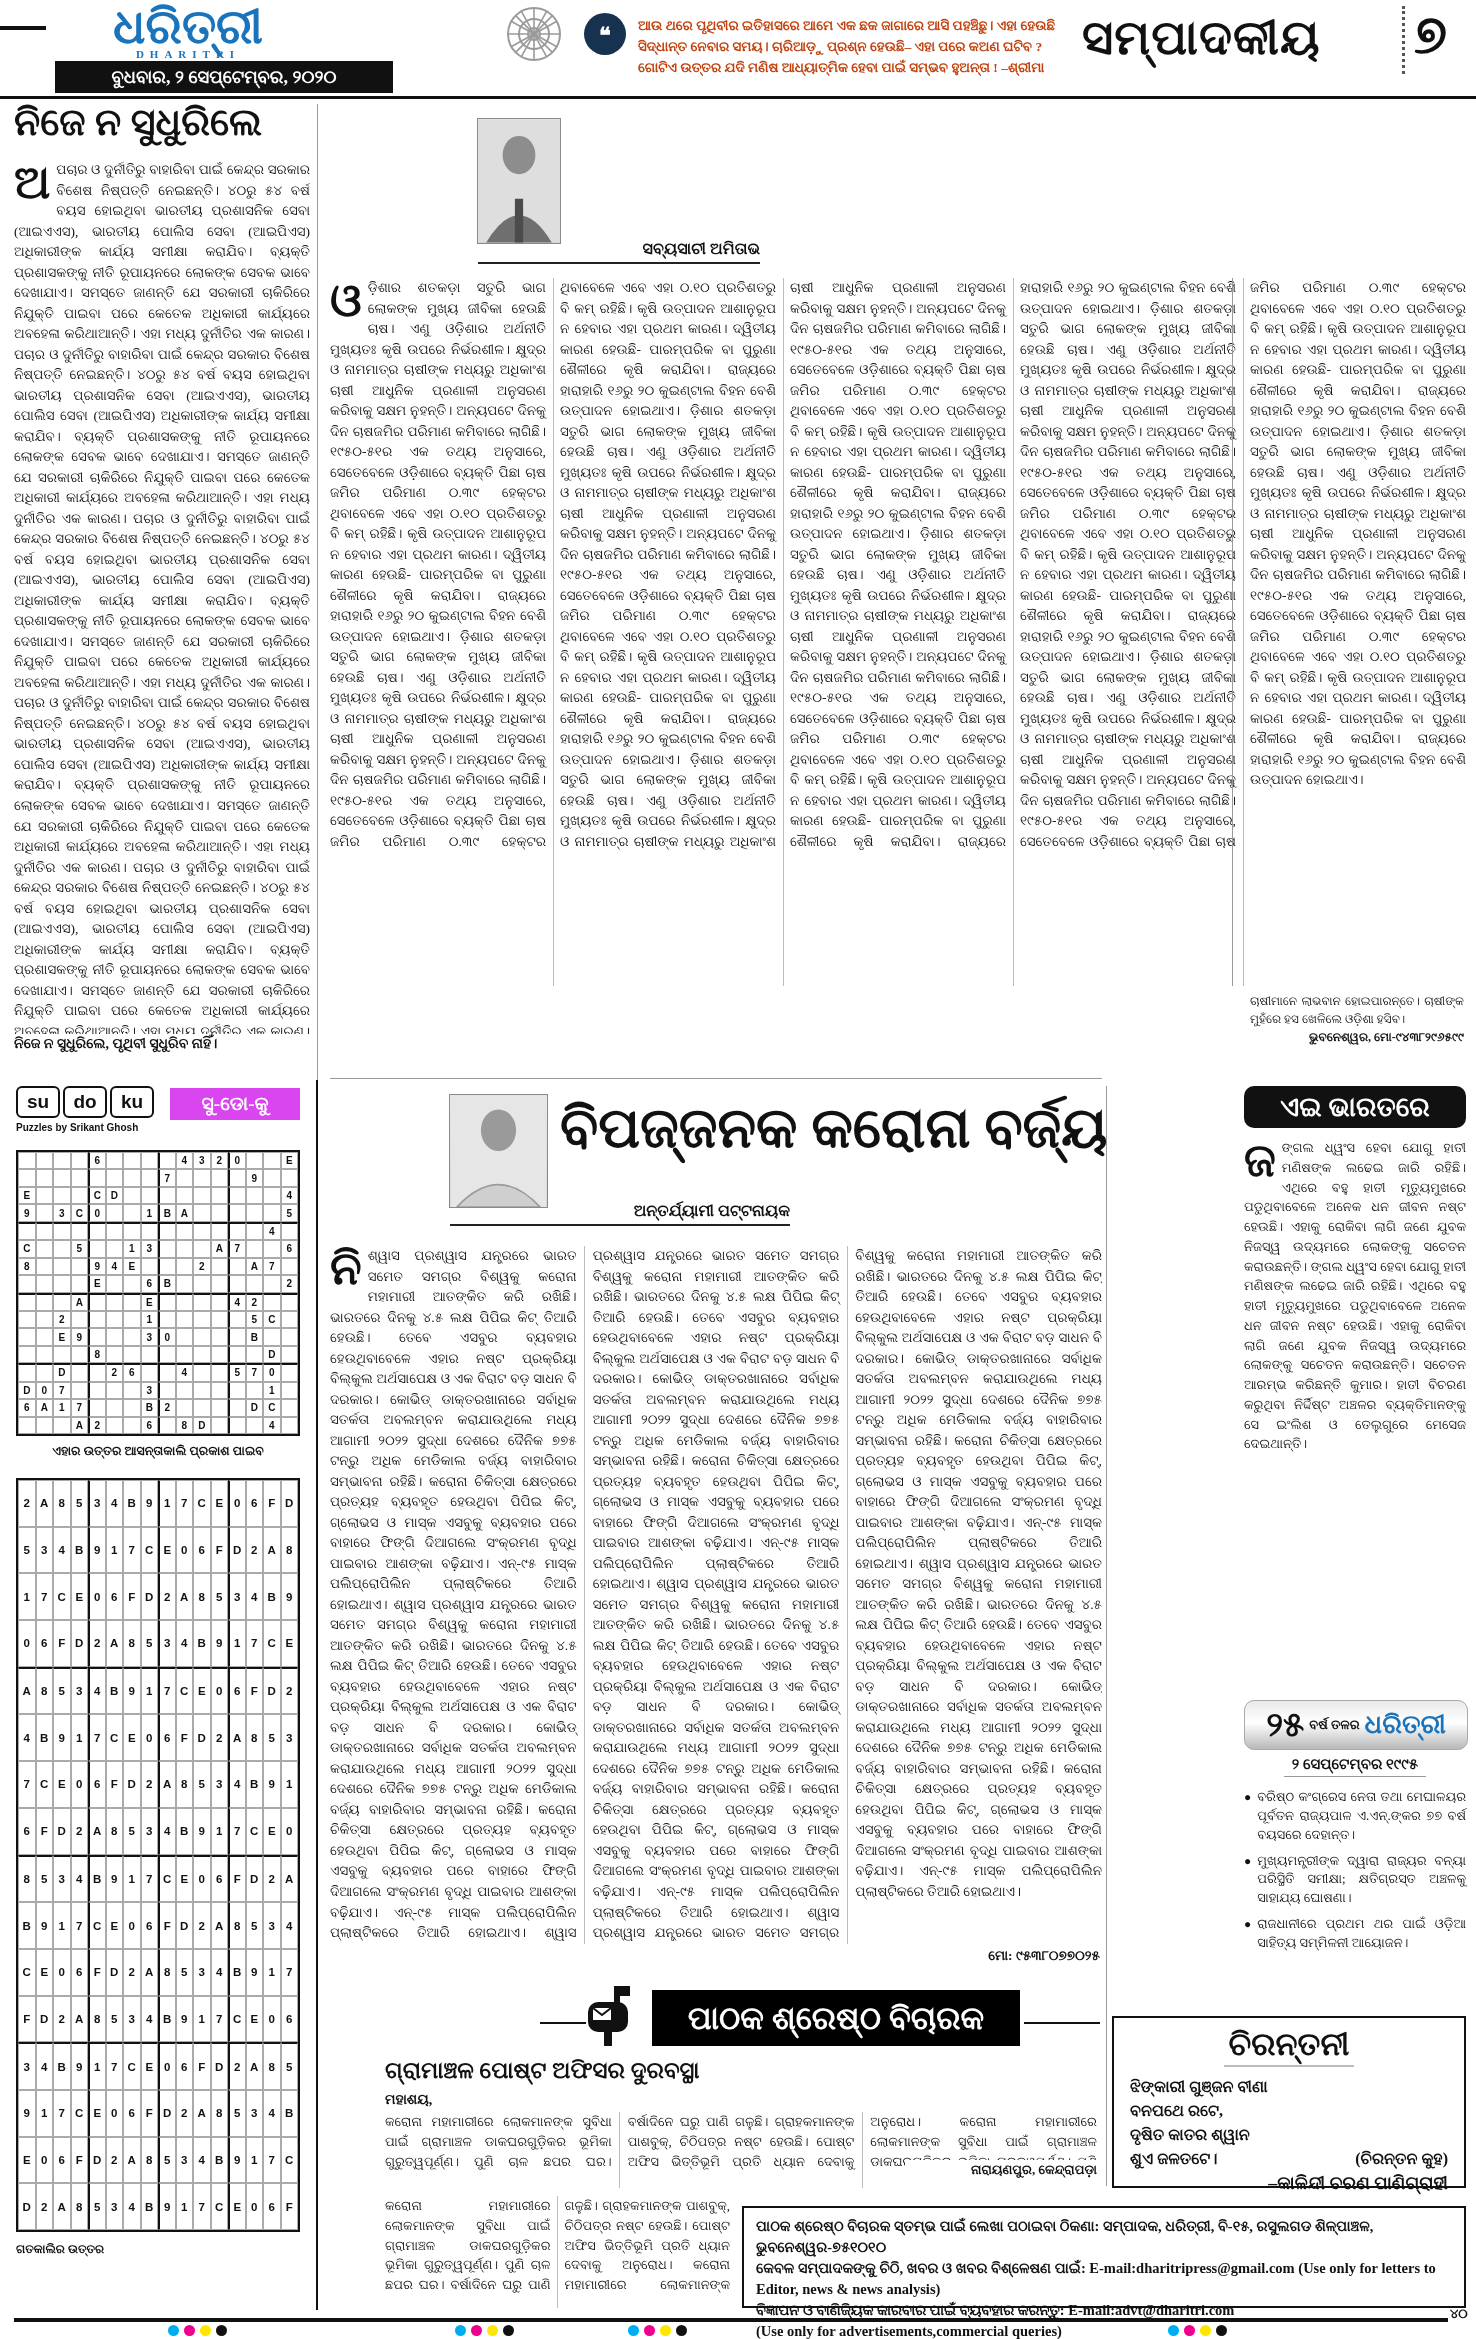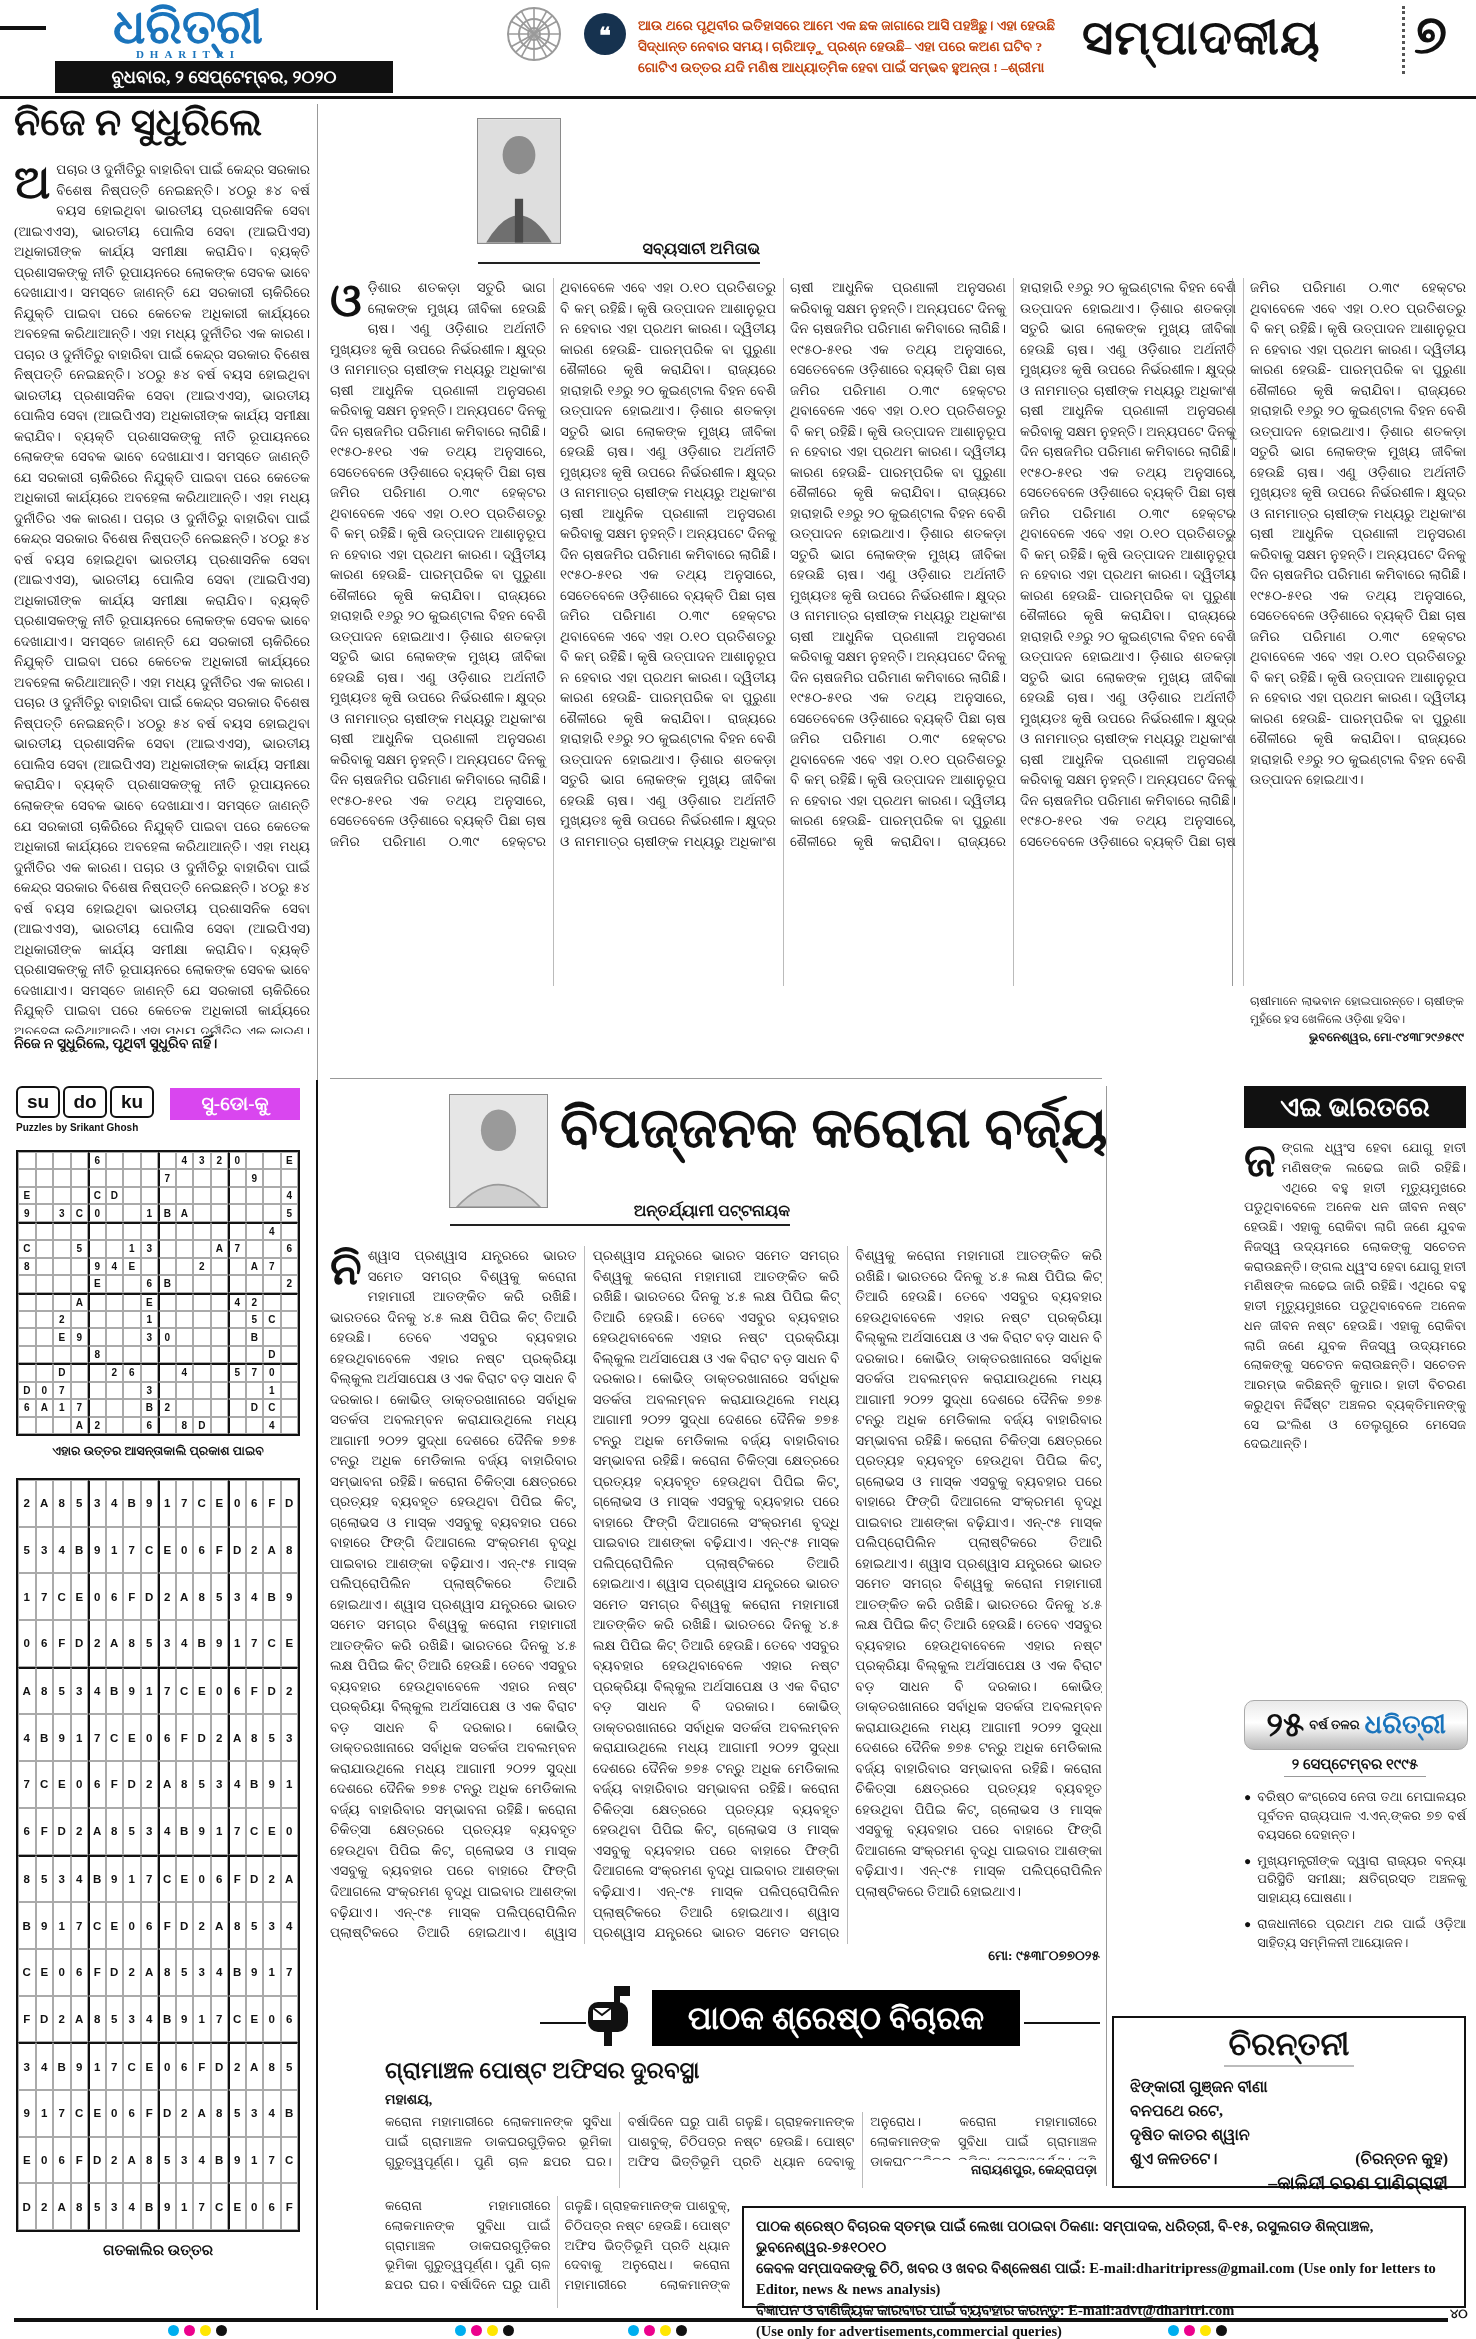--- a/index.html
+++ b/index.html
@@ -46,21 +46,21 @@
   .mainending .ph{display:block;font-weight:bold;text-align:right;}
   .middiv{left:330px;top:1078px;width:772px;height:1px;background:#999;}
   
   .photo2{left:449px;top:1094px;width:97px;height:112px;}
   .midheadline{left:560px;top:1096px;width:560px;font-size:56px;font-weight:900;white-space:nowrap;}
   .byline-wrap2{left:450px;top:1202px;width:340px;border-bottom:2px solid #222;padding-bottom:4px;text-align:right;}
   .midbody{left:330px;top:1246px;width:772px;height:698px;}
   .midending{left:845px;top:1946px;width:255px;font-weight:bold;text-align:right;font-size:13.5px;}
   
   .bharat-hd{left:1244px;top:1086px;width:222px;height:42px;background:#111;color:#fff;
-             font-size:27px;font-weight:900;text-align:center;line-height:42px;}
+             font-size:27px;font-weight:900;text-align:center;line-height:42px;border-radius:10px;}
   .bharatbody{left:1244px;top:1138px;width:222px;height:552px;font-size:13px;}
   .bharatend{font-weight:400;}
   .years-banner{left:1244px;top:1700px;width:222px;height:48px;border-radius:10px;
     background:linear-gradient(180deg,#e9e9e9 0%,#ffffff 45%,#b9b9b9 100%);border:1px solid #aaa;
     display:flex;align-items:center;justify-content:center;gap:5px;}
   .yb-num{font-size:34px;font-weight:900;}
   .yb-mid{font-size:13px;font-weight:bold;line-height:1.05;}
   .yb-logo{font-size:26px;font-weight:900;color:#1a74bc;}
   .years-date{left:1244px;top:1756px;width:222px;text-align:center;font-weight:bold;font-size:15px;}
   .years-date span{display:inline-block;border-bottom:1px solid #999;padding:0 8px 3px;}
@@ -97,21 +97,21 @@
            font-size:19px;text-align:center;line-height:32px;}
   .grid{display:grid;border:2px solid #111;box-sizing:border-box;}
   .pzl{left:16px;top:1150px;width:284px;height:286px;grid-template-columns:repeat(16,1fr);
        font-family:"Liberation Sans",sans-serif;font-size:10px;font-weight:bold;}
   .ans{left:16px;top:1478px;width:284px;height:754px;grid-template-columns:repeat(16,1fr);
        font-family:"Liberation Sans",sans-serif;font-size:11.5px;font-weight:bold;}
   .grid .cell{border:1px solid #aaa;display:flex;align-items:center;justify-content:center;}
   .grid .bl{border-left:2px solid #111;}
   .grid .bt{border-top:2px solid #111;}
   .sud-note{left:16px;top:1444px;width:284px;text-align:center;font-weight:bold;font-size:12.5px;}
-  .sud-cap{left:16px;top:2242px;width:284px;text-align:center;font-weight:bold;font-size:15px;}
+  .sud-cap{left:16px;top:2242px;width:284px;text-align:left;font-weight:bold;font-size:12px;}
   
   .botrule{left:14px;top:2318px;width:1434px;height:4px;background:#111;}
   .pagemark{left:1450px;top:2306px;font-size:13px;font-weight:bold;}
   .cmyk{display:flex;gap:5px;}
   .dot{width:11px;height:11px;border-radius:50%;}
 </style>
 </head>
 <body>
 
 <div class="page">

